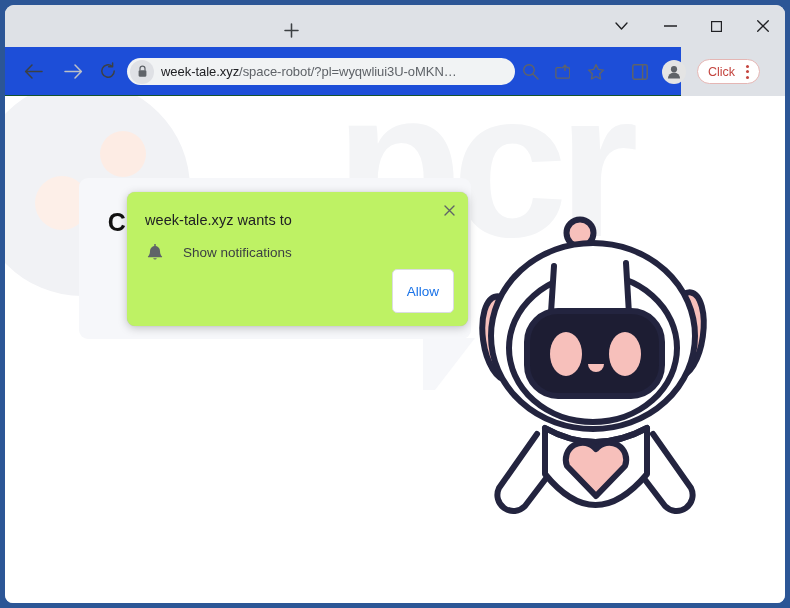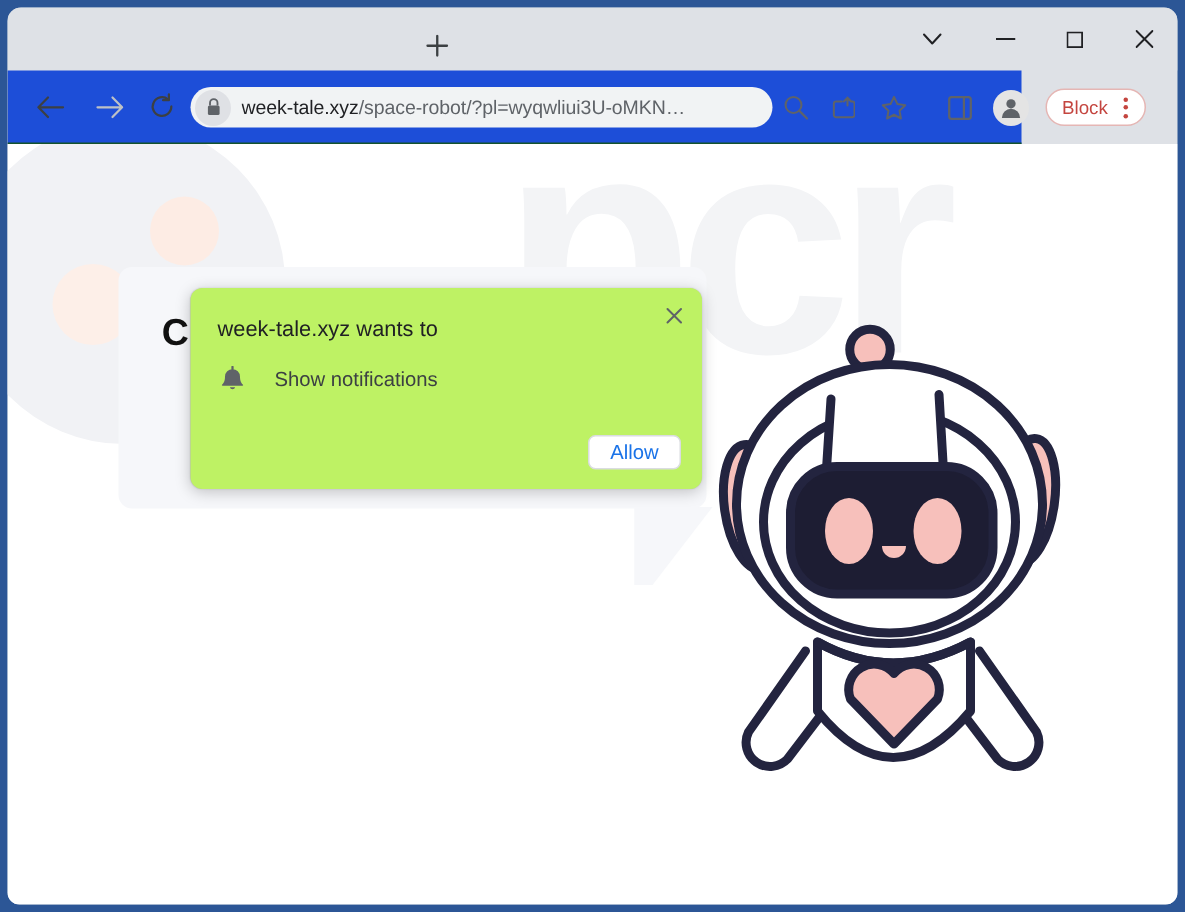--- a/index.html
+++ b/index.html
@@ -316,21 +316,21 @@
     text-align: right;
   }
   #dialog-actions {
     position: absolute;
     right: 14px; bottom: 13px;
     display: flex;
     gap: 9px;
   }
   .dlgbtn {
     min-width: 62px;
-    height: 23px;
+    height: 44px;
     border: 1px solid #dadce0;
     border-radius: 5px;
     background: #ffffff;
     color: #1a73e8;
     font-size: 13.5px;
     font-family: "Liberation Sans", sans-serif;
     display: flex; align-items: center; justify-content: center;
     padding: 0 13px;
     box-sizing: border-box;
   }
@@ -427,21 +427,21 @@
       <div class="tbicon" id="tb-profile">
         <span id="profile-circle">
           <svg width="16" height="16" viewBox="0 0 16 16">
             <circle cx="8" cy="5.2" r="3.1" fill="#5f6368"></circle>
             <path d="M1.9 14.6 a6.1 6.1 0 0 1 12.2 0 Z" fill="#5f6368"></path>
           </svg>
         </span>
       </div>
 
       <div id="update-button">
-        <span id="update-label">Block</span>
+        <span id="update-label">Click</span>
         <span id="update-menu-dots">
           <i></i>
             <i></i>
             <i></i>
         </span>
       </div>
     </div>
 
     <div id="viewport">
 

